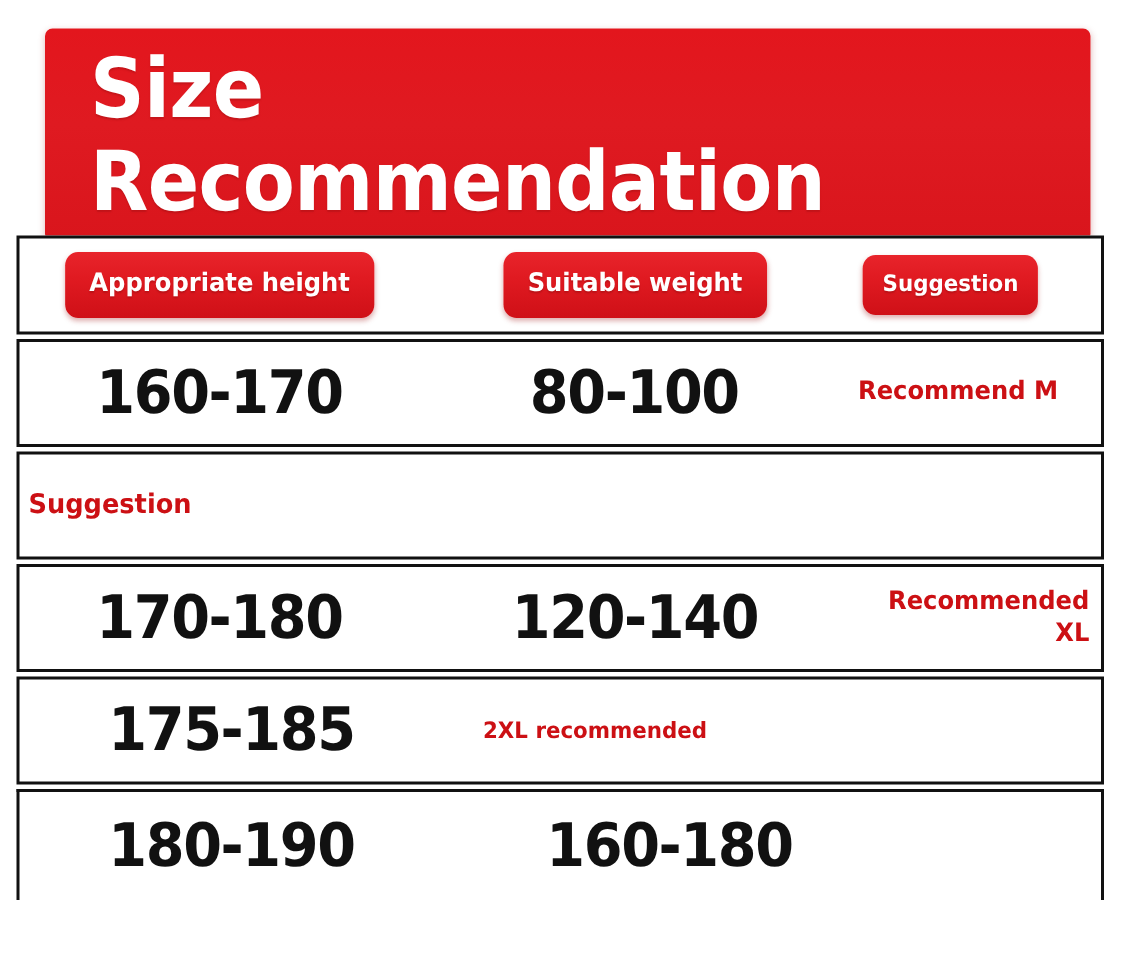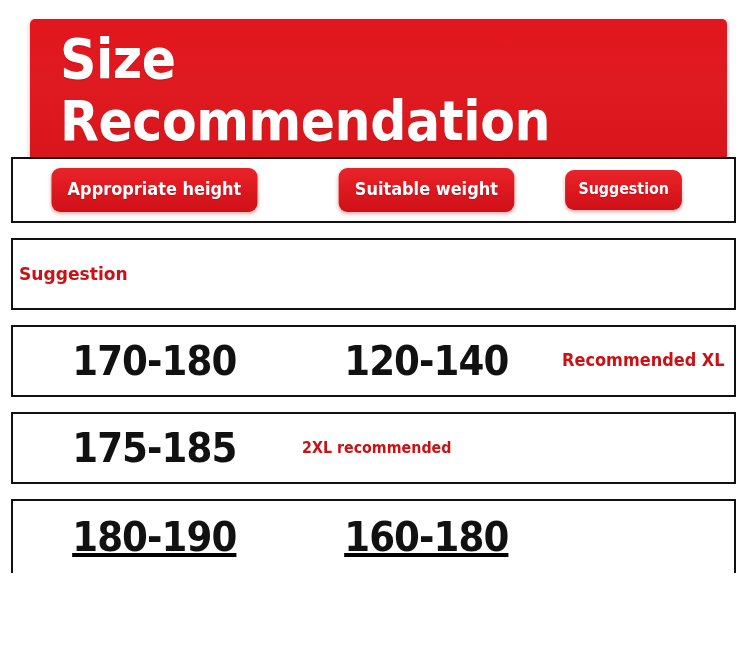--- a/index.html
+++ b/index.html
@@ -53,27 +53,28 @@
     left: 11px;
     top: 157px;
     width: 725px;
   }
 
   .row {
     position: relative;
     box-sizing: border-box;
     border: 2.5px solid #111111;
     background: #ffffff;
-    margin-bottom: 15px;
+    margin-bottom: 3px;
     display: flex;
     align-items: center;
+    gap: 20px;
   }
   .row-header { height: 66px; }
   .row-data   { height: 72px; }
-  .row-last   { height: 74px; border-bottom: none; text-decoration: underline; }
+  .row-last   { height: 74px; border-bottom: none; }
 
   .cell {
     box-sizing: border-box;
     height: 100%;
     display: flex;
     align-items: center;
   }
   .col-height {
     width: 283px;
     justify-content: center;
@@ -154,20 +155,31 @@
         <span class="pill">Appropriate height</span>
       </div>
       <div class="cell col-weight">
         <span class="pill">Suitable weight</span>
       </div>
       <div class="cell col-suggest">
         <span class="pill pill-suggest">Suggestion</span>
       </div>
     </div>
 
+    <div class="row row-data">
+      <div class="cell col-height">
+        <span class="num">160-170</span>
+      </div>
+      <div class="cell col-weight">
+        <span class="num">80-100</span>
+      </div>
+      <div class="cell col-suggest">
+        <span class="suggest suggest-md">Recommend M</span>
+      </div>
+    </div>
 
     <div class="row row-data">
       <div class="cell col-suggest">
         <span class="suggest suggest-lg">Suggestion</span>
       </div>
     </div>
 
     <div class="row row-data">
       <div class="cell col-height">
         <span class="num">170-180</span>

